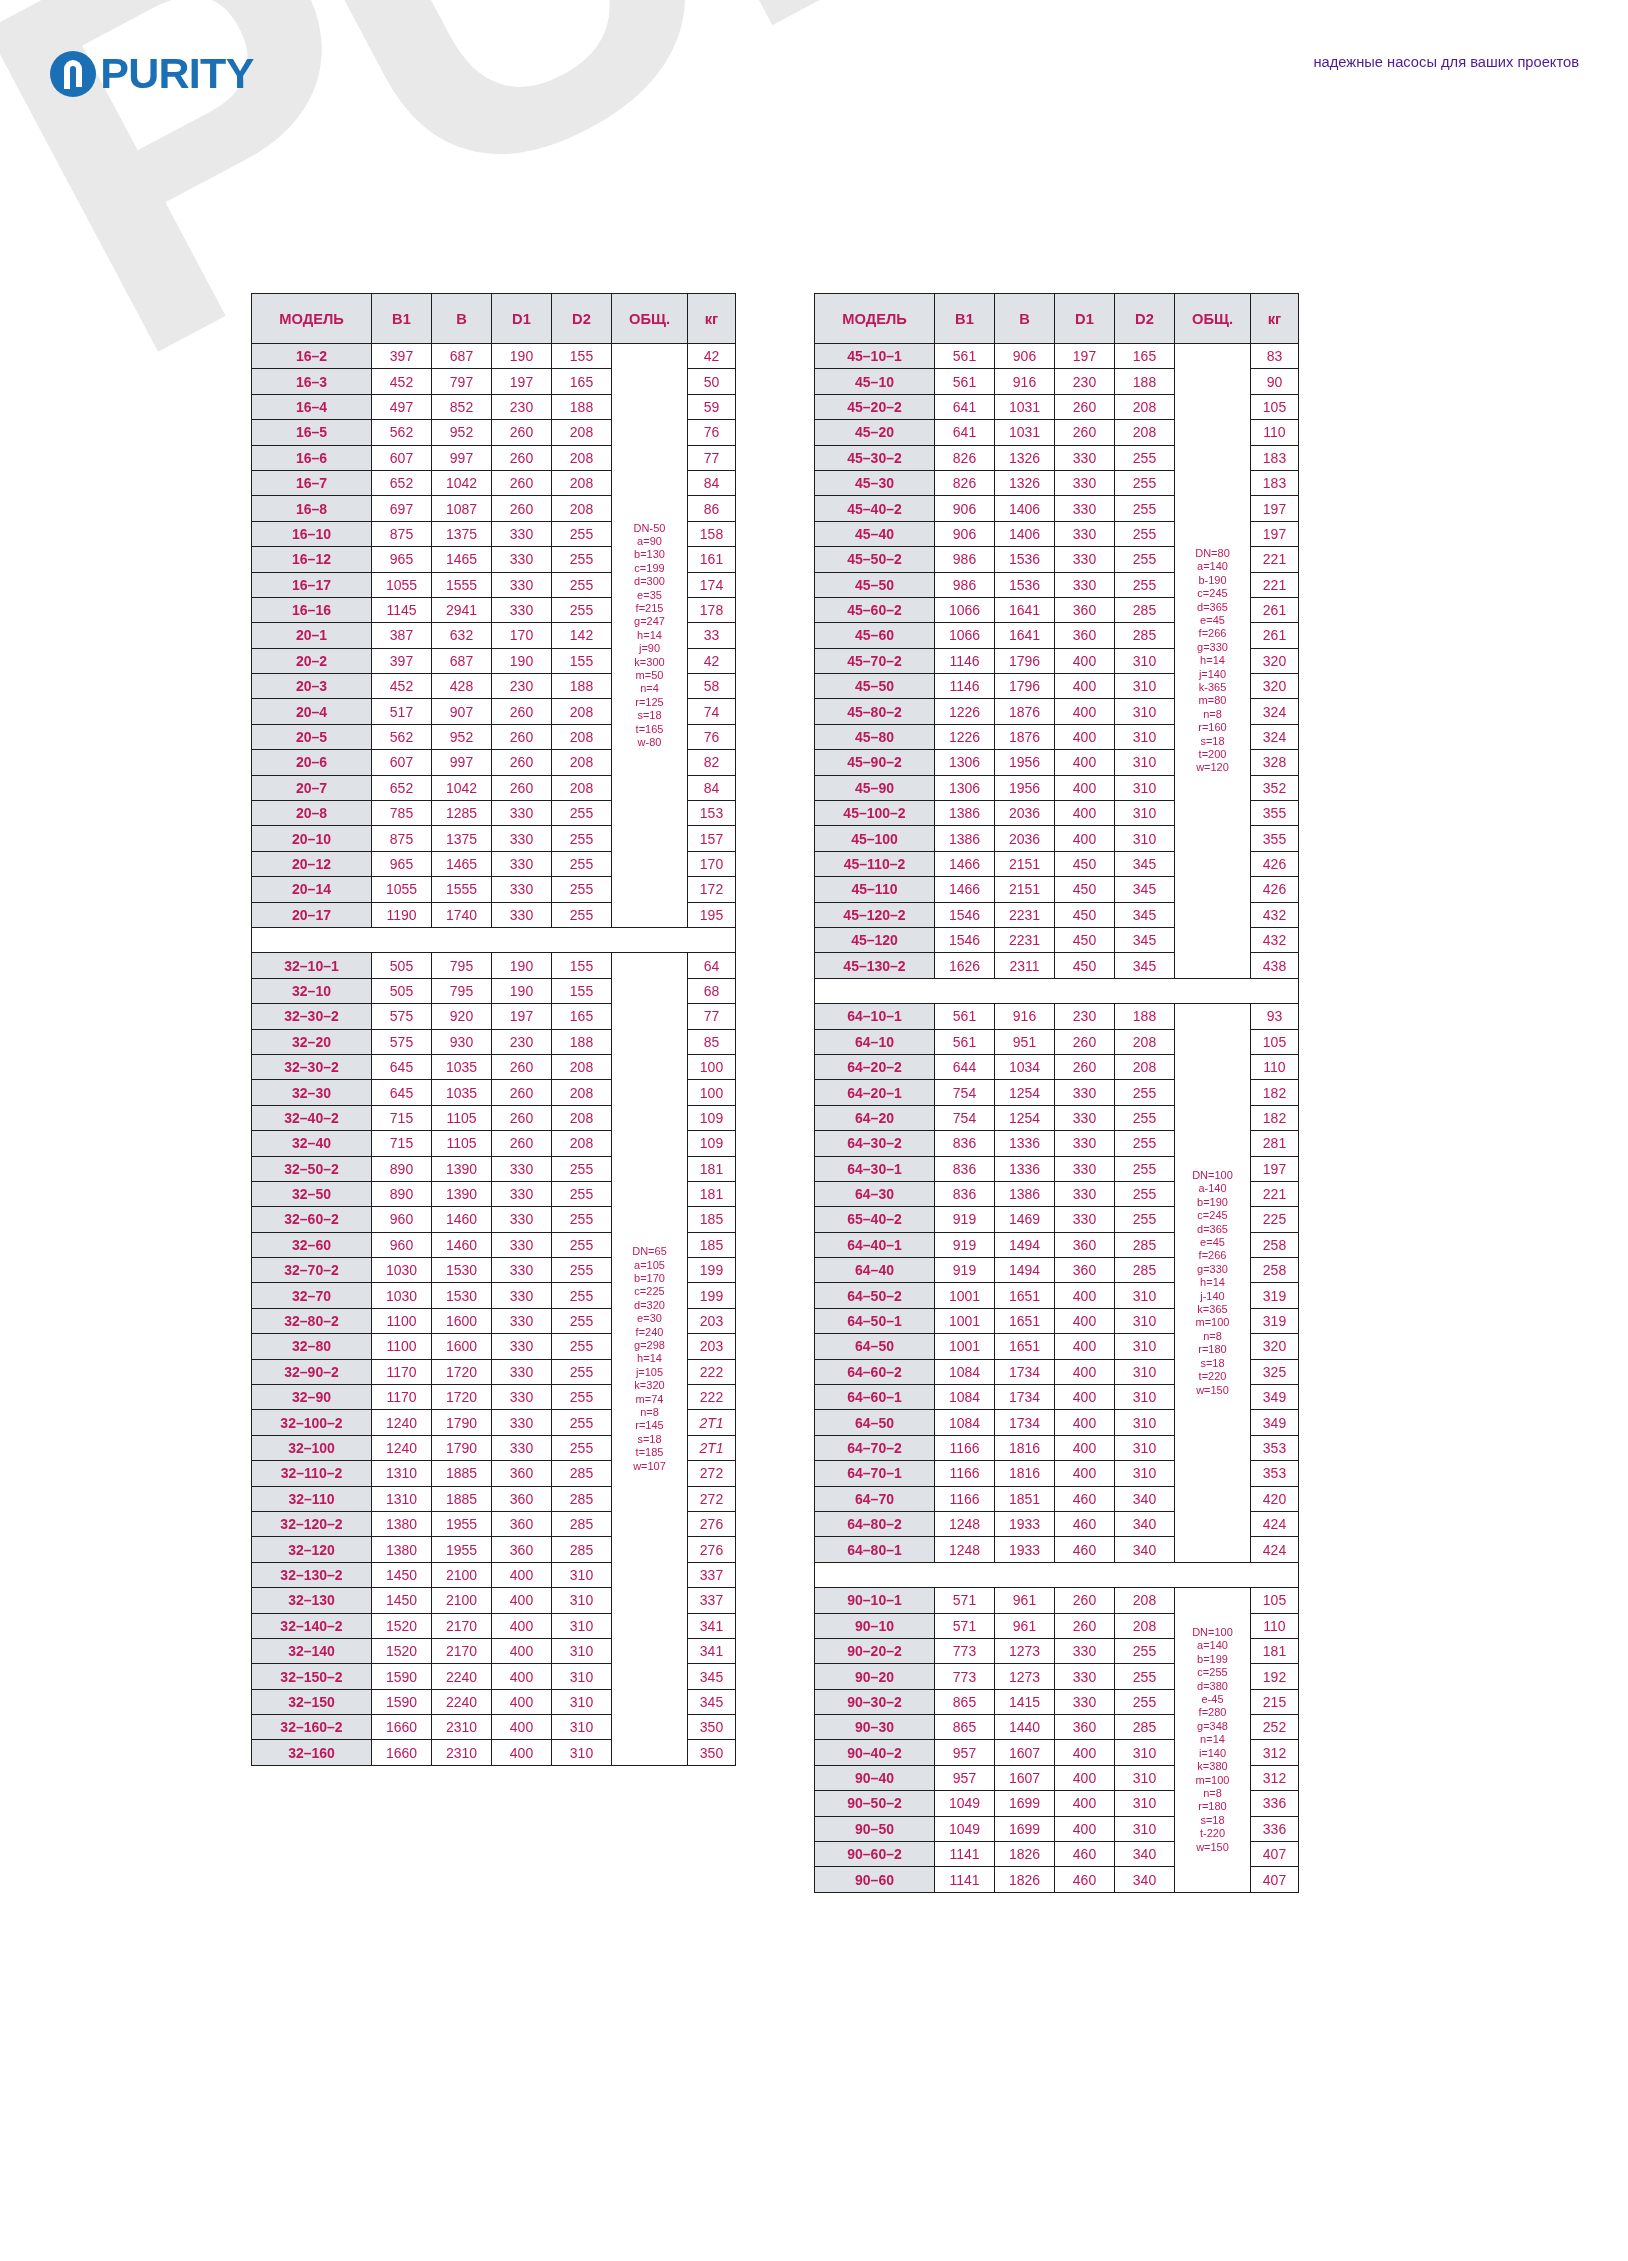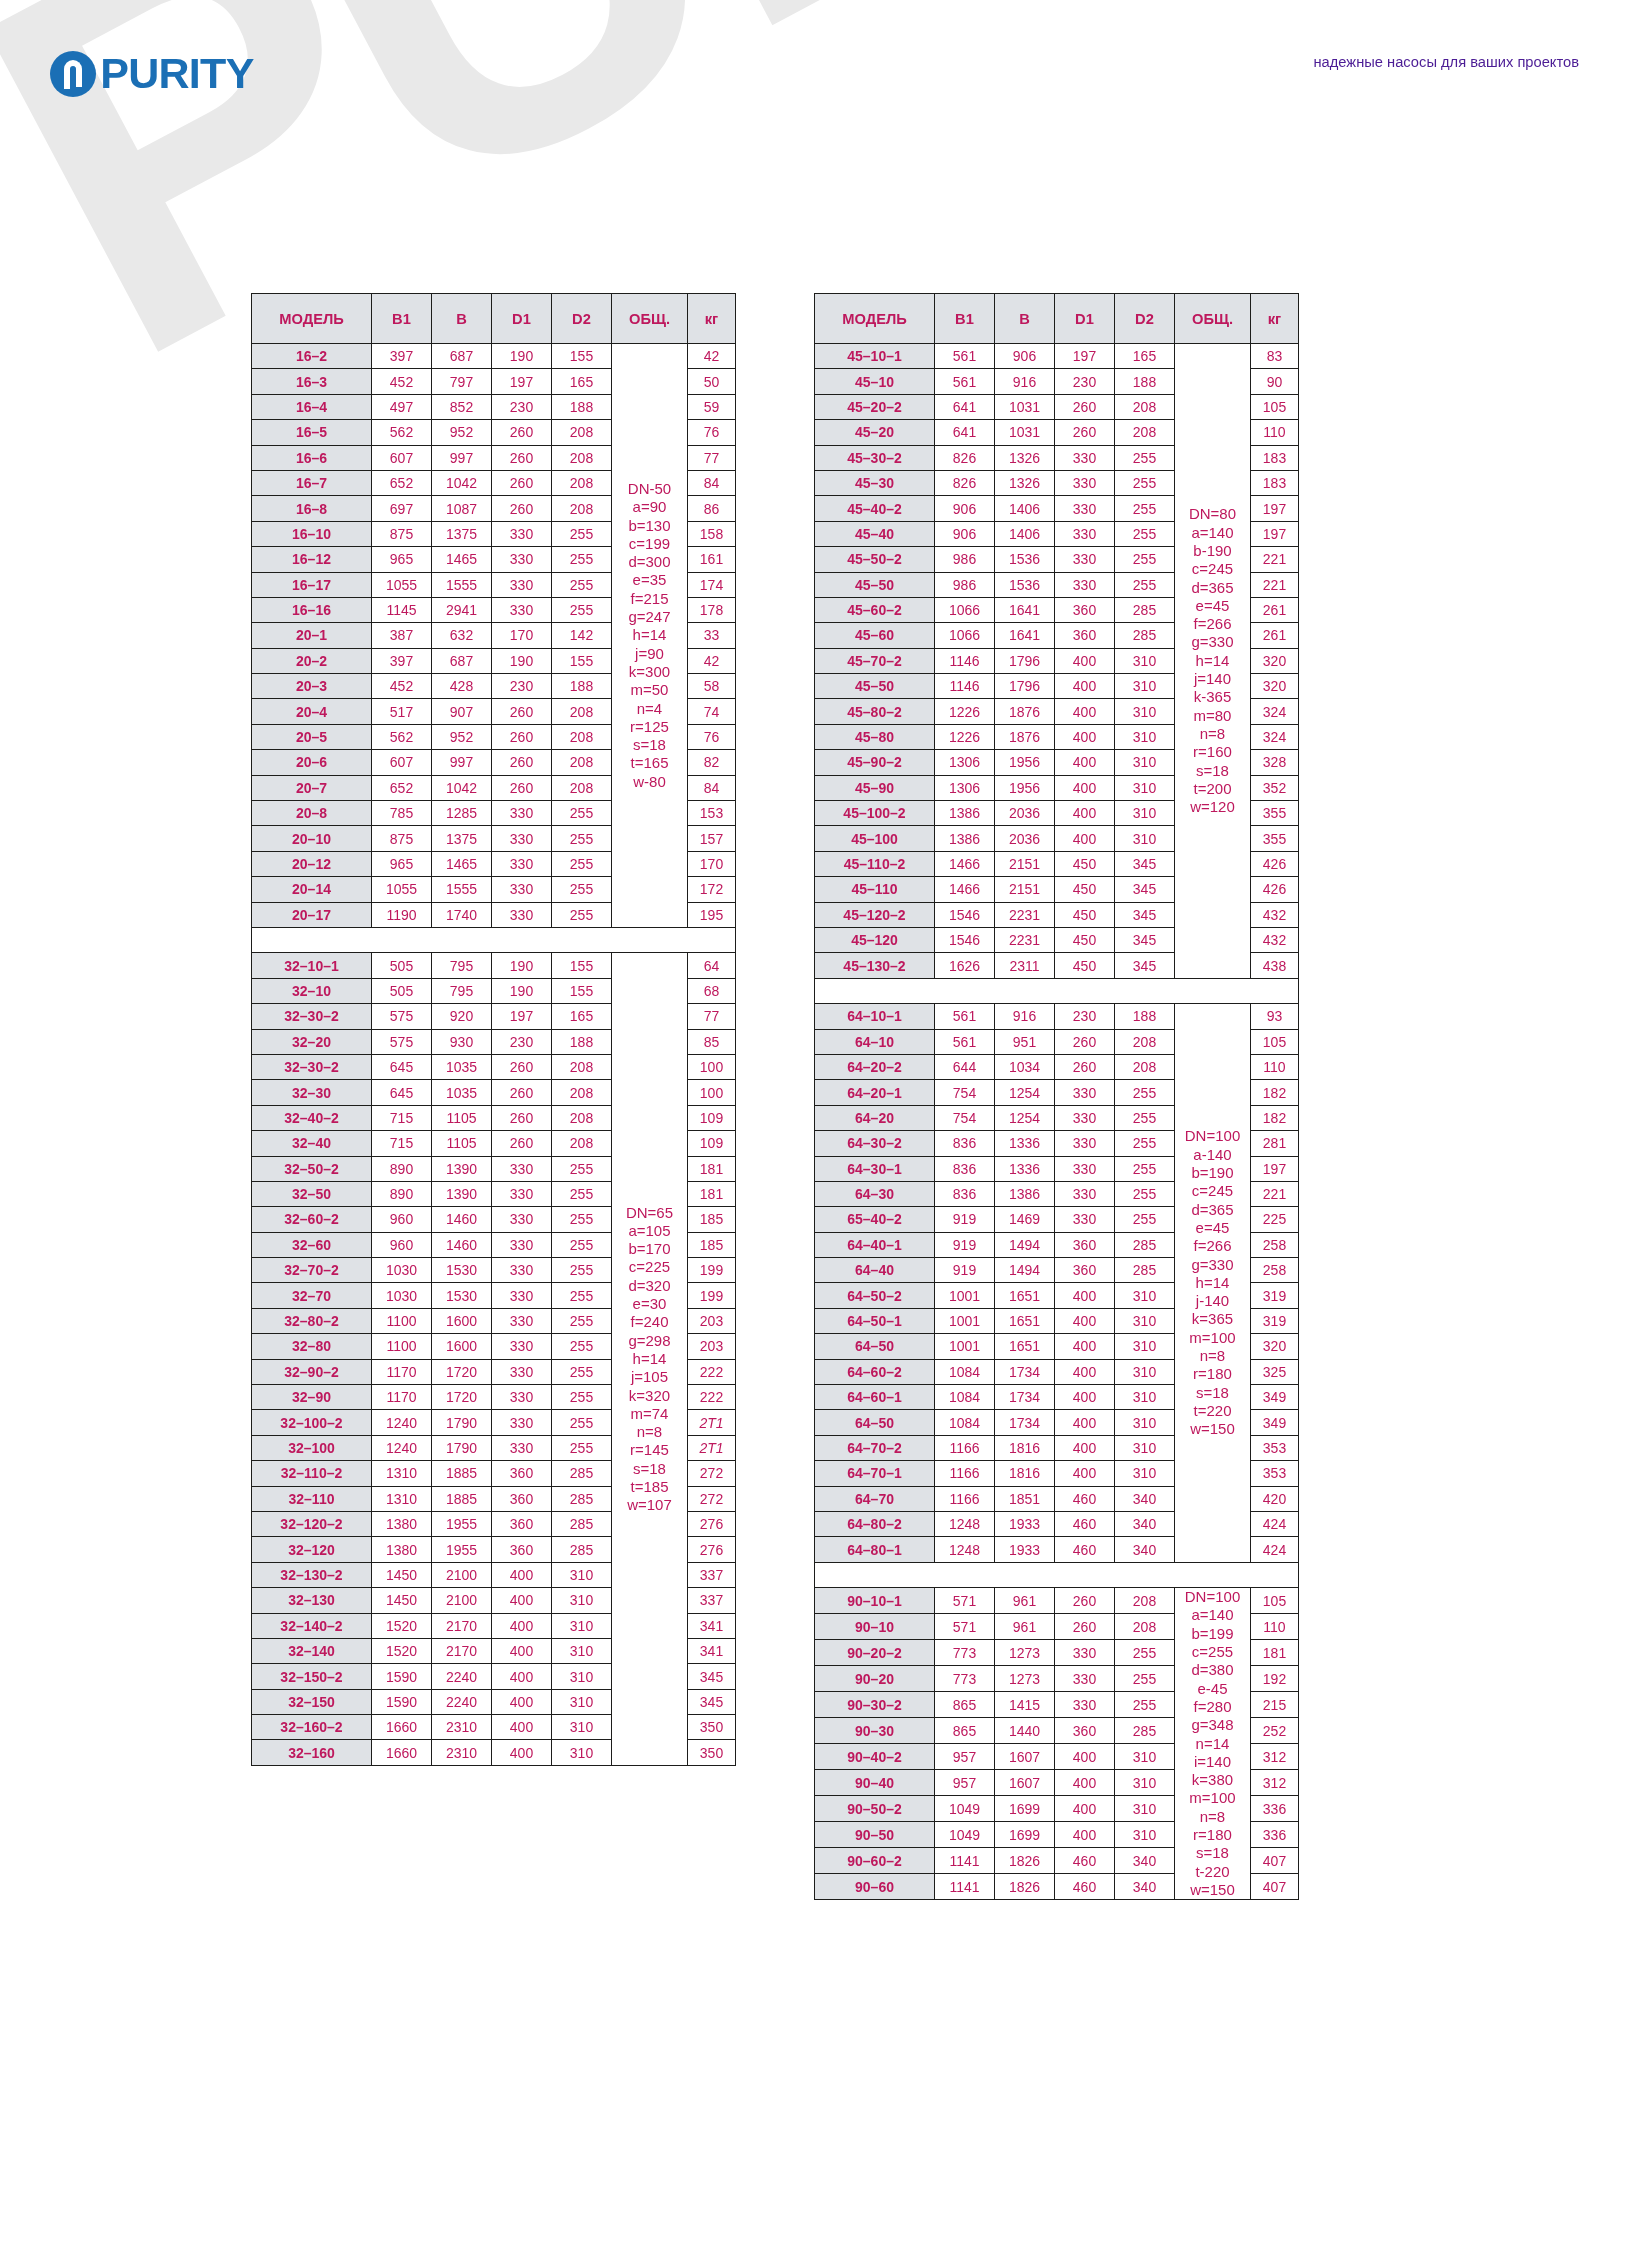--- a/index.html
+++ b/index.html
@@ -103,21 +103,21 @@
   th.model { text-align:left; }
   td.v, th.v { width:59px; }
   td.kg, th.kg { width:47px; }
   .shade { background:#dfe2e6 !important; }
   td.dim {
     width:75px;
     text-align:left;
     vertical-align:top;
     padding:5.6px 0 0 8.4px;
     line-height:1.22;
-    font-size:15px;
+    font-size:11px;
     white-space:pre-line;
   }
   td.italic { font-style:italic; }
   .spacer-row td {
     border-left:none; border-right:none;
     border-top:none; border-bottom:none;
     height:11.2px; background:transparent;
   }
 </style>
 </head>

